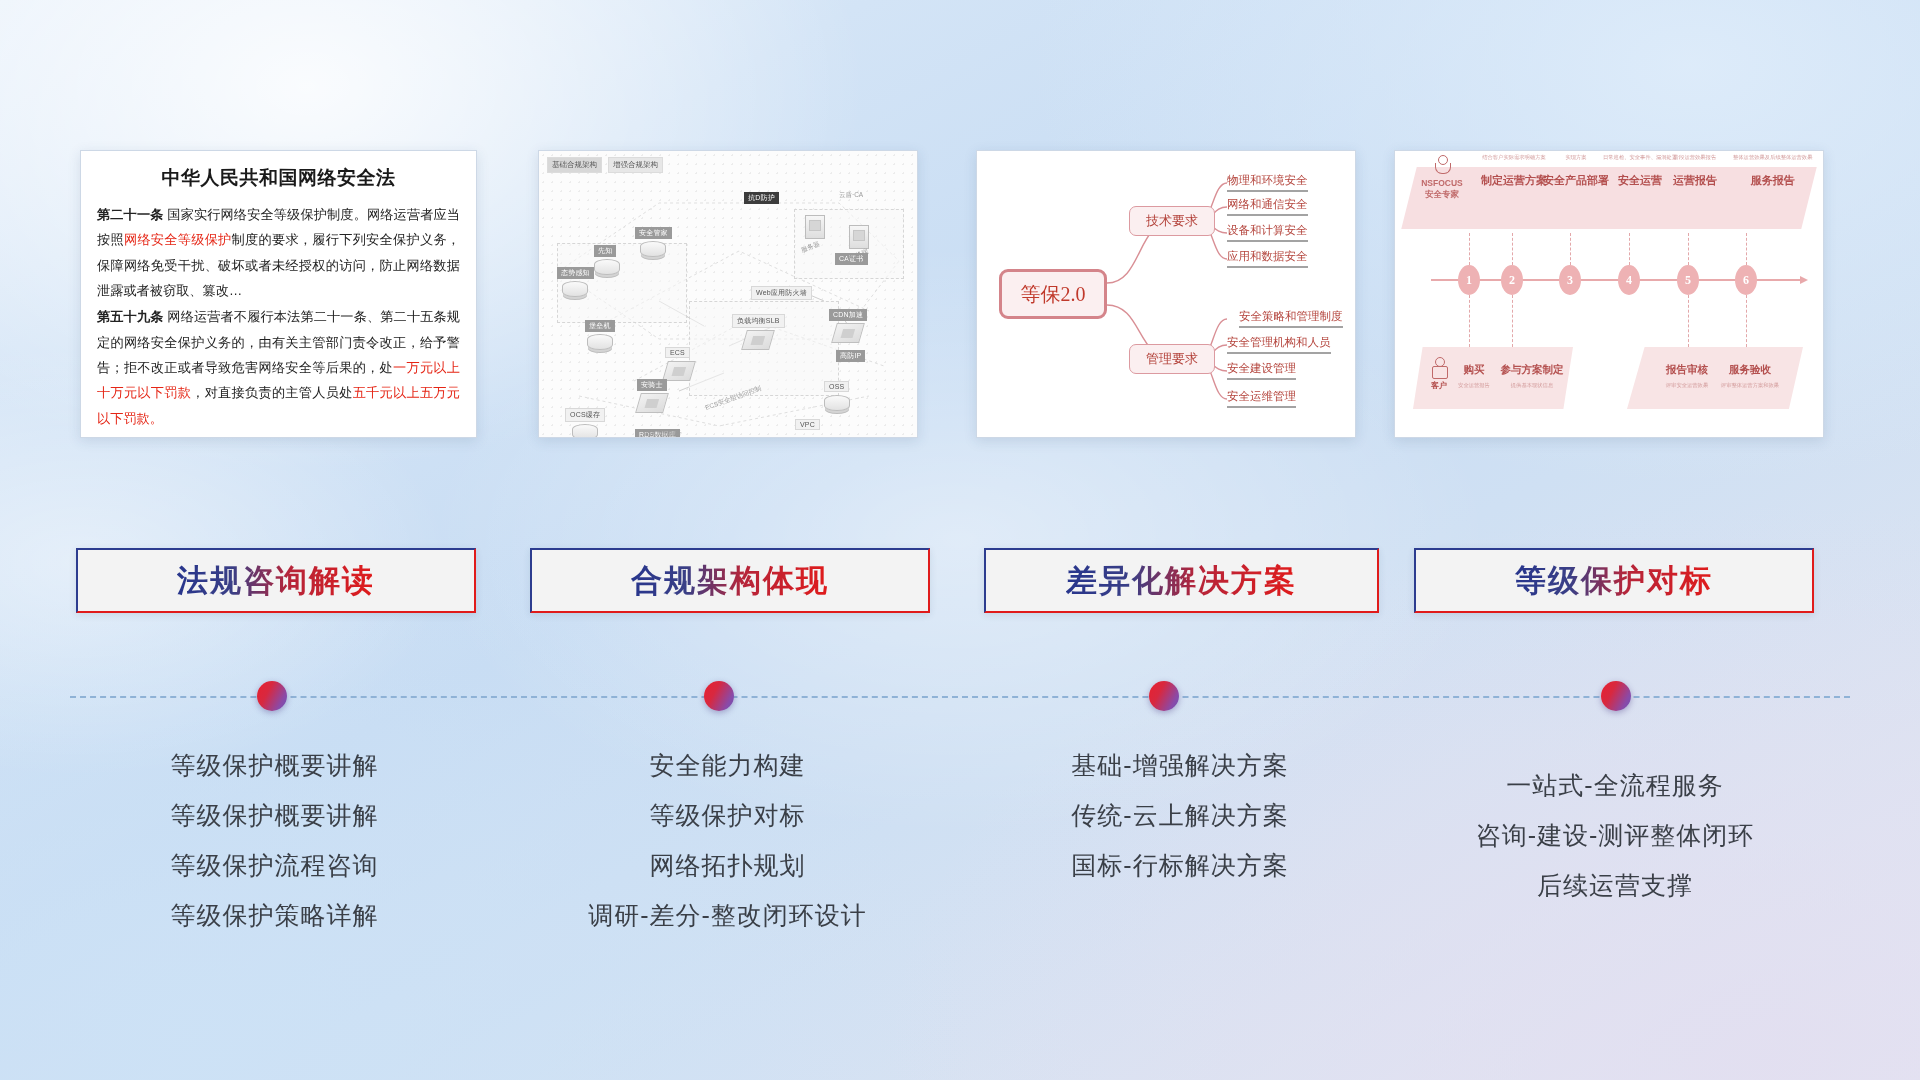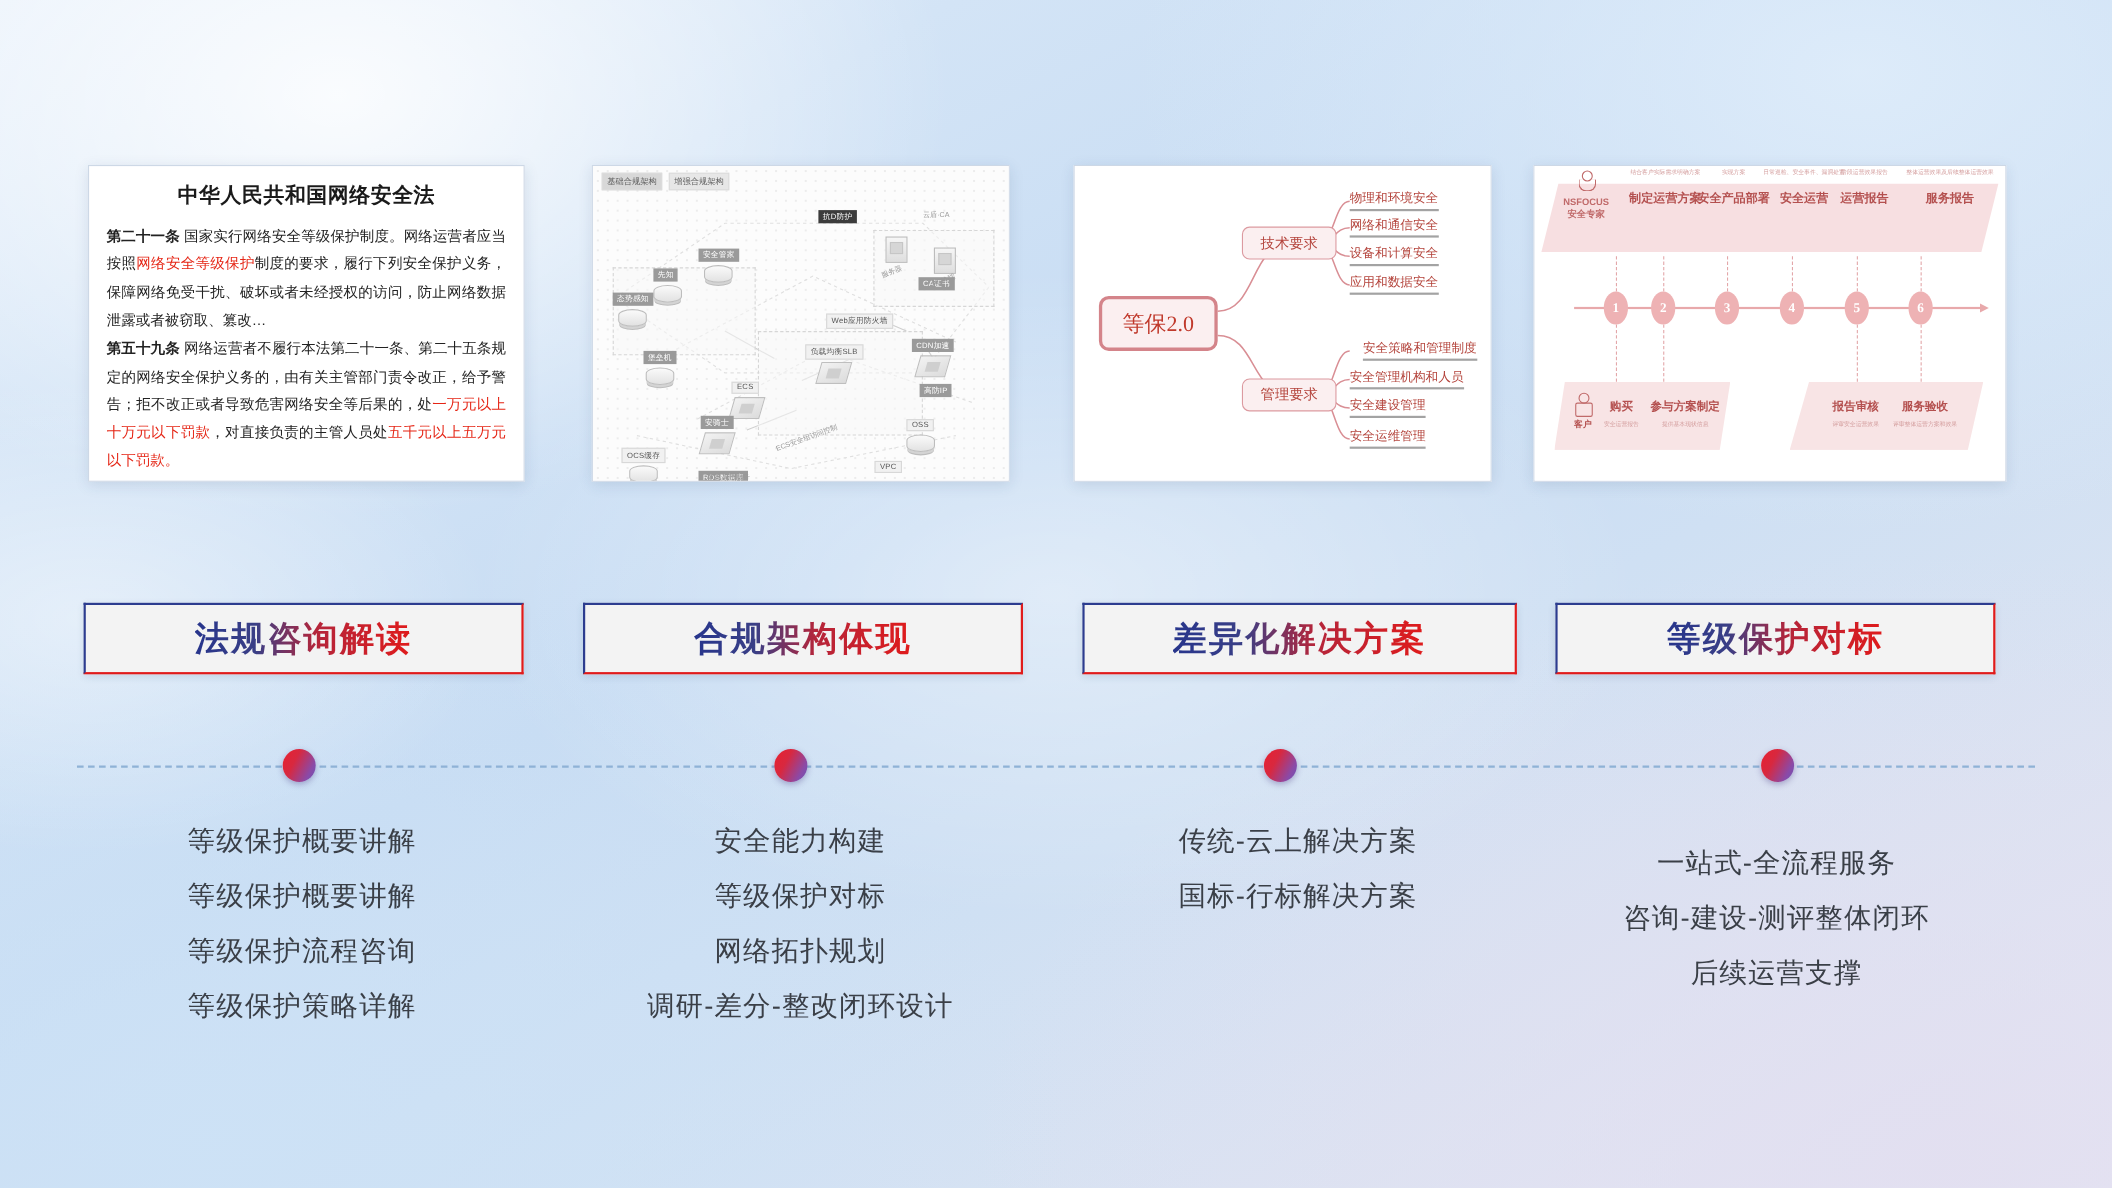--- a/index.html
+++ b/index.html
@@ -484,20 +484,21 @@
     <div class="li">等级保护流程咨询</div>
     <div class="li">等级保护策略详解</div>
   </div>
   <div class="col l2">
     <div class="li">安全能力构建</div>
     <div class="li">等级保护对标</div>
     <div class="li">网络拓扑规划</div>
     <div class="li">调研-差分-整改闭环设计</div>
   </div>
   <div class="col l3">
+    <div class="li">基础-增强解决方案</div>
     <div class="li">传统-云上解决方案</div>
     <div class="li">国标-行标解决方案</div>
   </div>
   <div class="col l4">
     <div class="li">一站式-全流程服务</div>
     <div class="li">咨询-建设-测评整体闭环</div>
     <div class="li">后续运营支撑</div>
   </div>
 </div>
 

